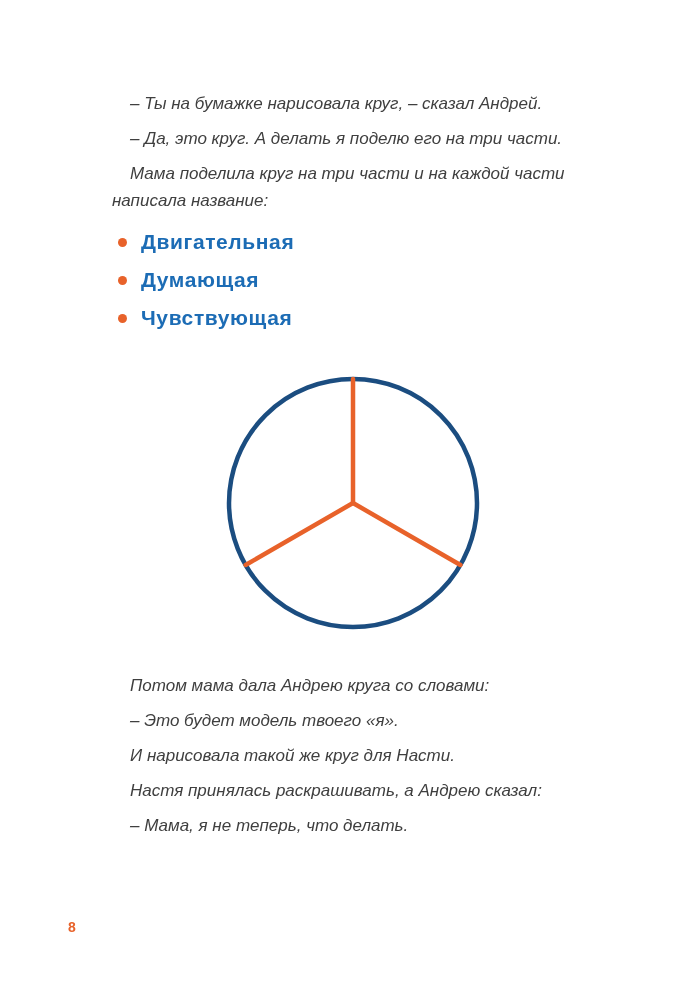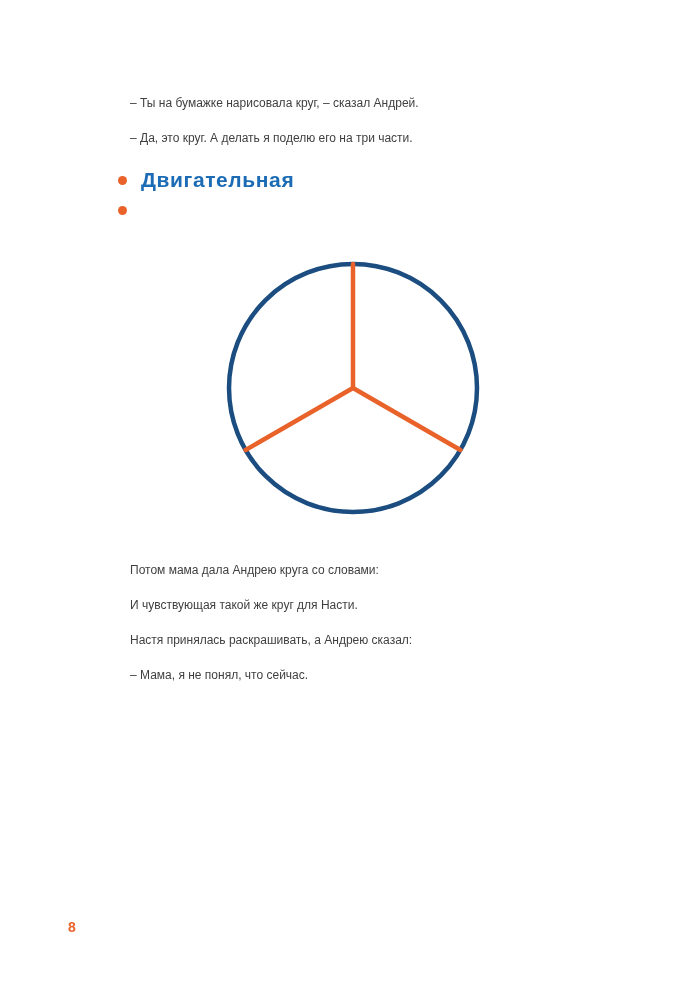--- a/index.html
+++ b/index.html
@@ -18,24 +18,25 @@
     box-sizing: border-box;
   }
   .content {
     position: absolute;
     top: 90px;
     left: 112px;
     width: 500px;
   }
   .para {
     margin: 0 0 8px 0;
-    font-size: 12px;
+    font-size: 17px;
     line-height: 27px;
     text-indent: 18px;
     text-align: left;
+    font-style: italic;
   }
   .bullet-list {
     list-style: none;
     margin: 16px 0 0 0;
     padding: 0;
   }
   .bullet-item {
     display: flex;
     align-items: center;
     margin: 0 0 14px 0;
@@ -68,41 +69,48 @@
   }
 </style>
 </head>
 <body>
 
 <div class="page">
   <div class="content">
 
     <p class="para">– Ты на бумажке нарисовала круг, – сказал Андрей.</p>
     <p class="para">– Да, это круг. А делать я поделю его на три части.</p>
+    <p class="para">Мама поделила круг на три части и на каждой части написала название:</p>
 
     <ul class="bullet-list">
       <li class="bullet-item">
         <span class="bullet-dot"></span>
         <span class="bullet-label">Двигательная</span>
       </li>
       <li class="bullet-item">
         <span class="bullet-dot"></span>
+        <span class="bullet-label">Думающая</span>
+      </li>
+      <li class="bullet-item">
+        <span class="bullet-dot"></span>
+        <span class="bullet-label">Чувствующая</span>
       </li>
     </ul>
 
     <div class="diagram">
       <svg width="258" height="258" viewBox="0 0 258 258">
         <circle cx="129" cy="129" r="124" fill="none" stroke-width="4.5" stroke="#1b4d80"></circle>
         <line x1="129" y1="129" x2="129" y2="5" stroke-width="4.5" stroke-linecap="round" stroke="#e8622a"></line>
         <line x1="129" y1="129" x2="21.6" y2="191" stroke-width="4.5" stroke-linecap="round" stroke="#e8622a"></line>
         <line x1="129" y1="129" x2="236.4" y2="191" stroke-width="4.5" stroke-linecap="round" stroke="#e8622a"></line>
       </svg>
     </div>
 
     <p class="para">Потом мама дала Андрею круга со словами:</p>
-    <p class="para">И чувствующая такой же круг для Насти.</p>
+    <p class="para">– Это будет модель твоего «я».</p>
+    <p class="para">И нарисовала такой же круг для Насти.</p>
     <p class="para">Настя принялась раскрашивать, а Андрею  сказал:</p>
-    <p class="para">– Мама, я не понял, что сейчас.</p>
+    <p class="para">– Мама, я не теперь, что делать.</p>
 
   </div>
 
   <div class="page-number">8</div>
 </div>
 
 </body></html>

